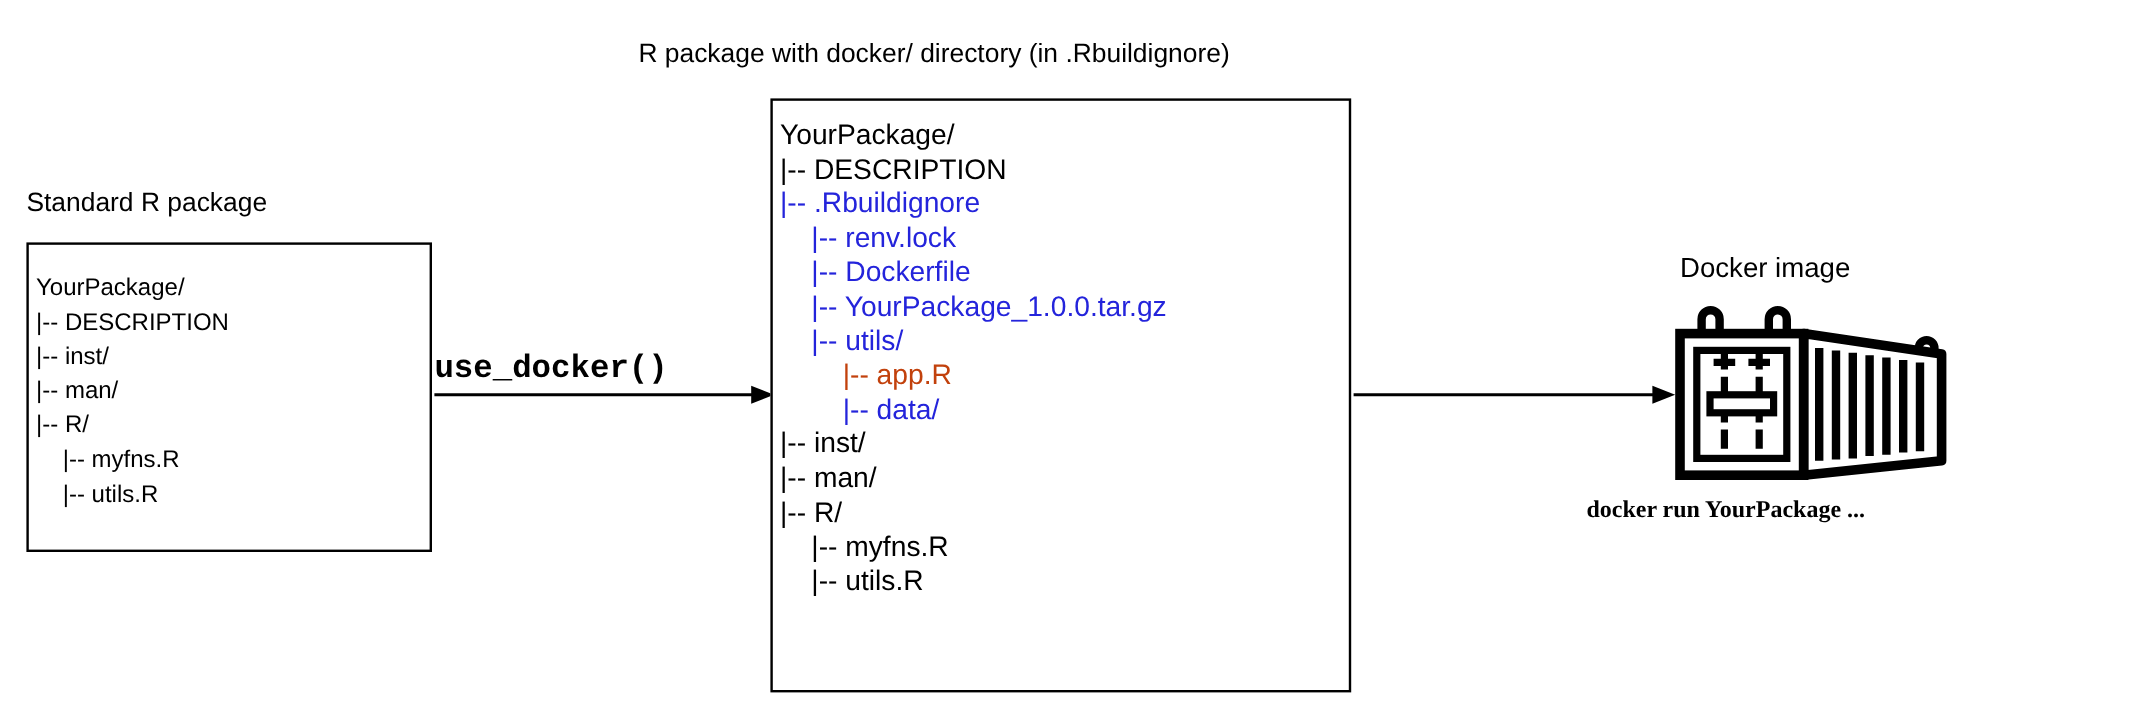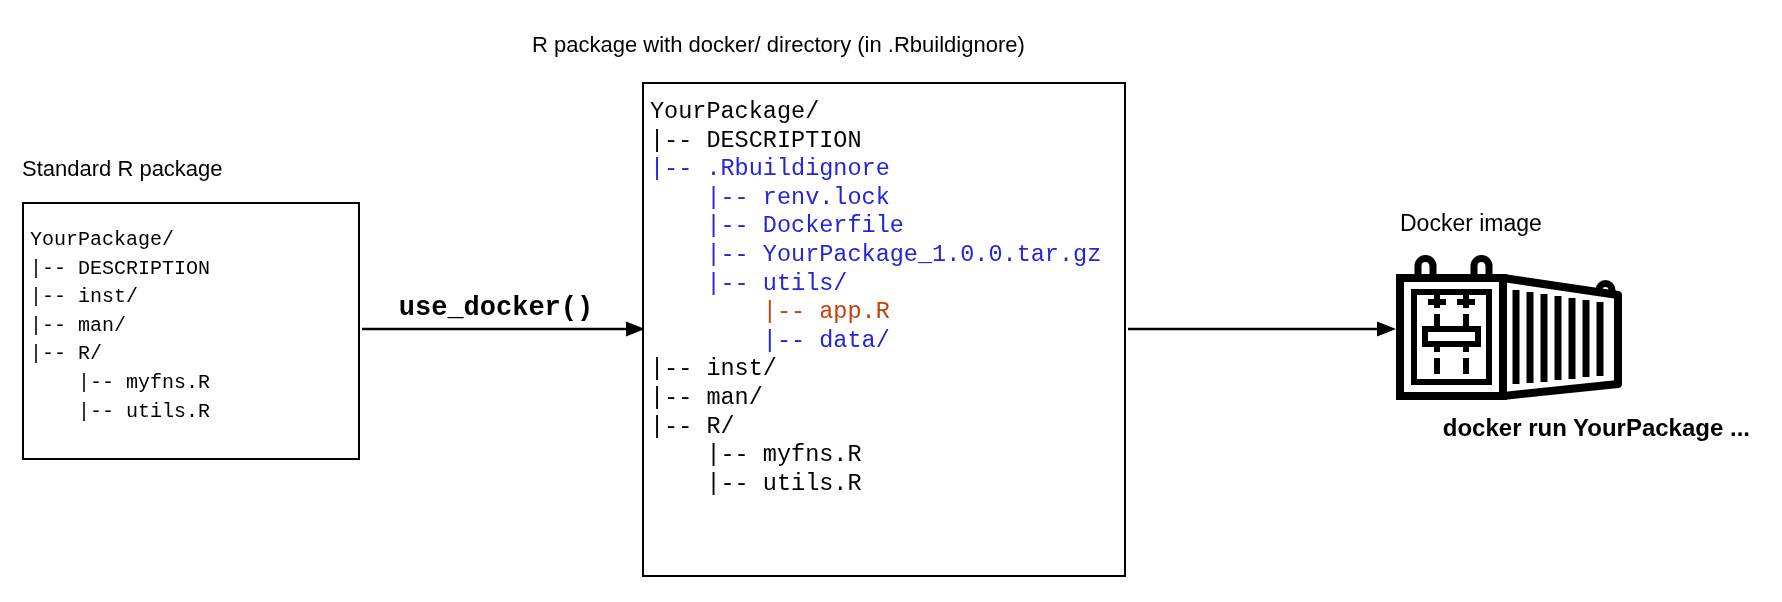--- a/index.html
+++ b/index.html
@@ -15,49 +15,48 @@
   .abs { position: absolute; }
   .box-title {
     font-size: 22px;
     line-height: 26px;
     color: #000000;
   }
   .tree-box {
     border: 2px solid #000000;
     box-sizing: border-box;
     background: #ffffff;
-    font-family: Liberation Mono, monospace;
+    font-family: Liberation Sans, sans-serif;
     color: #000000;
     overflow: hidden;
   }
   .tree-line {
     white-space: pre;
     height: 28.6px;
     line-height: 28.6px;
   }
   #left-box  { left: 22px;  top: 202px; width: 338px; height: 258px; padding: 22px 0 0 6px; font-size: 20px; }
   #mid-box   { left: 642px; top: 82px;  width: 484px; height: 495px; padding: 14px 0 0 6px; font-size: 23.5px; }
   #left-title { left: 22px;  top: 156px; width: 338px; }
   #mid-title  { left: 532px; top: 32px;  width: 650px; }
   #docker-title { left: 1400px; top: 210px; width: 222px; font-size: 23px; }
   .fn-label {
     font-family: "Liberation Mono", "DejaVu Sans Mono", monospace;
     font-weight: bold;
-    text-align: center;
     font-size: 27px;
     color: #000000;
   }
   #label-use   { left: 362px;  top: 293px; width: 268px; }
   #label-build { left: 1128px; top: 293px; width: 268px; }
   #docker-cmd {
     left: 1322px; top: 414px; width: 428px;
-    font-family: Liberation Sans, sans-serif;
+    font-family: Liberation Serif, serif;
     font-weight: bold;
-    font-size: 24px;
-    text-align: right;
+    font-size: 20px;
+    text-align: left;
     white-space: pre;
   }
   #arrow-layer { left: 0; top: 0; width: 1782px; height: 602px; pointer-events: none; }
   #docker-icon { left: 1392px; top: 244px; }
 </style>
 </head>
 <body>
 
 <div class="canvas">
 

